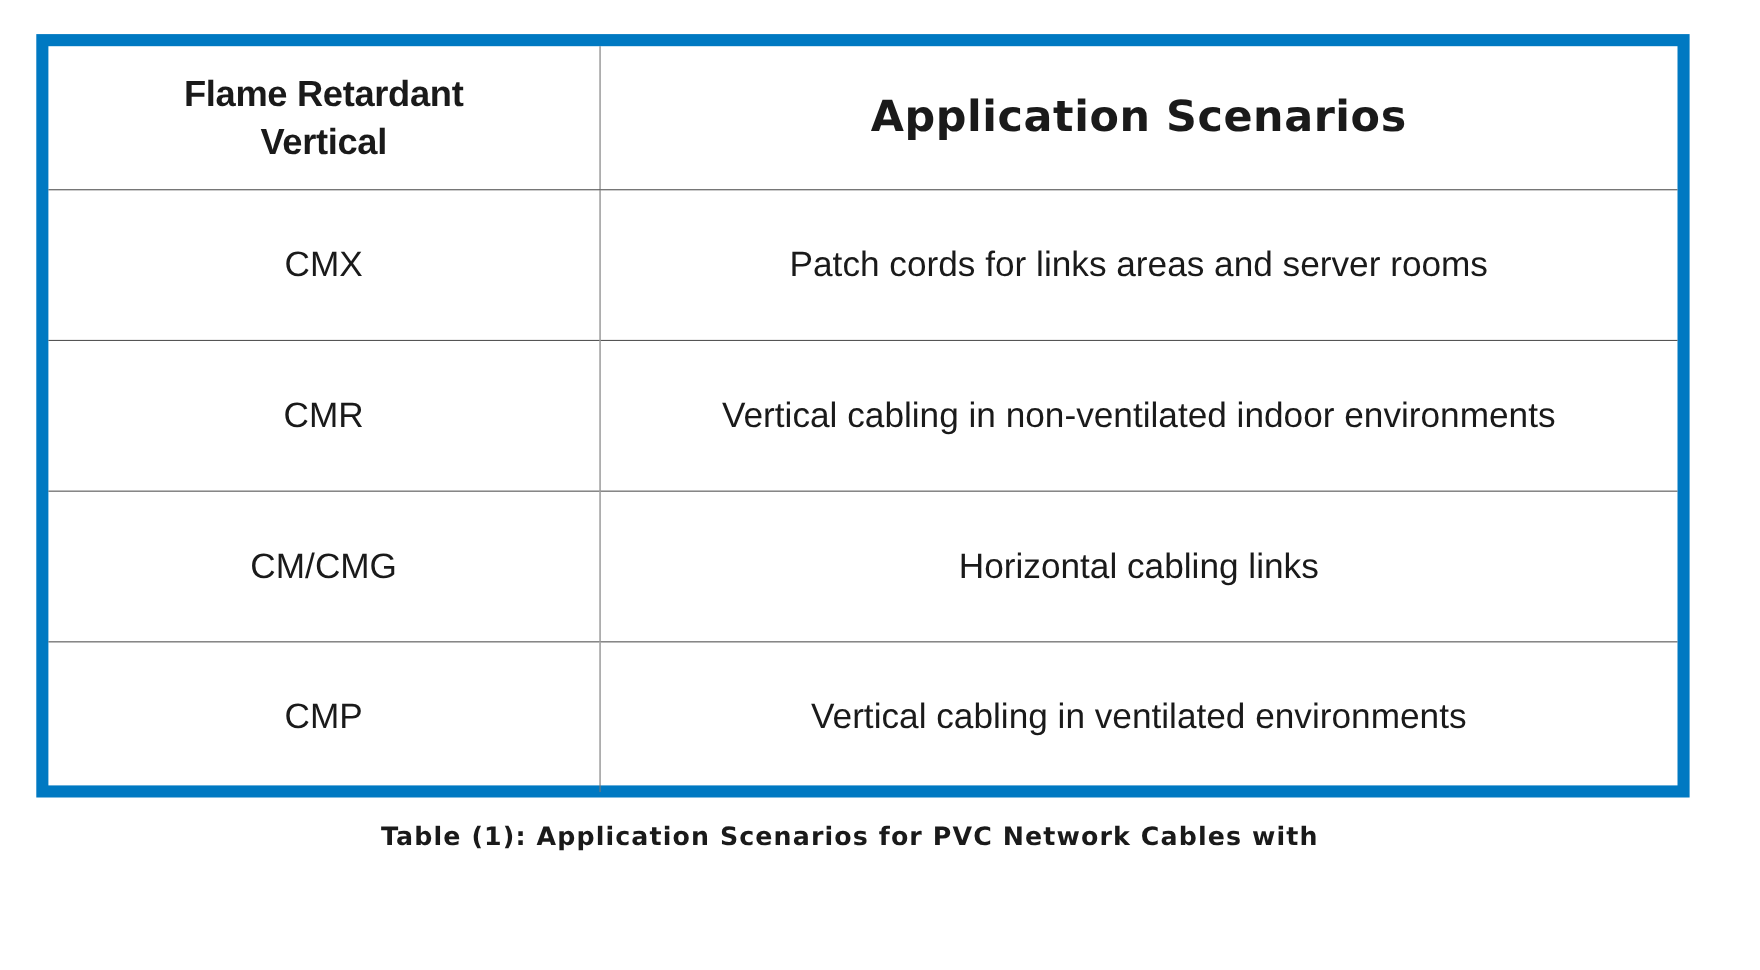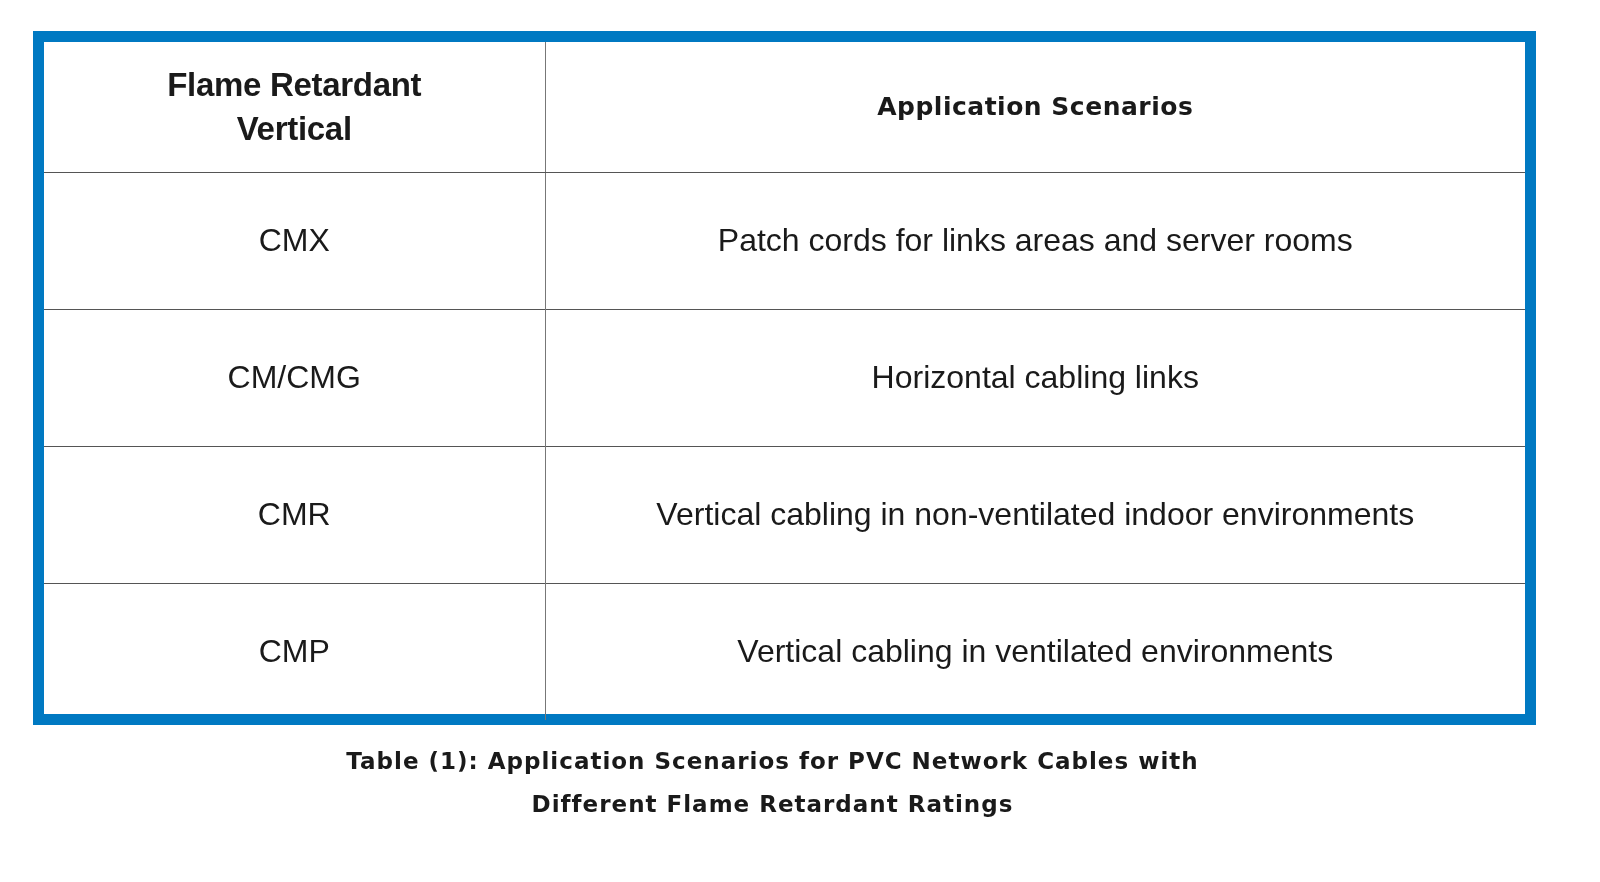--- a/index.html
+++ b/index.html
@@ -3,21 +3,21 @@
 <meta charset="utf-8">
 <style>
   html, body { margin: 0; padding: 0; background: #ffffff; }
   body { width: 1600px; height: 882px; position: relative; overflow: hidden;
          font-family: "DejaVu Sans", "Liberation Sans", sans-serif; color: #1a1a1a; }
   .frame { position: absolute; left: 33px; top: 31px; width: 1481px; height: 672px;
            border: 11px solid #0079c2; background: #fff; }
   table { border-collapse: collapse; width: 100%; height: 100%; table-layout: fixed; }
   td, th { text-align: center; vertical-align: middle; padding: 0; }
   col.c1 { width: 501px; }
-  th { font-weight: bold; font-size: 25px; line-height: 44px; letter-spacing: 0.5px; }
+  th { font-weight: bold; font-size: 39px; line-height: 44px; letter-spacing: 0.5px; }
   th:first-child { font-family: "Liberation Sans", sans-serif; font-size: 33px; letter-spacing: -0.3px; }
   td { font-size: 32px; font-family: "Liberation Sans", sans-serif; }
   tr.head { height: 130px; }
   tr.row { height: 137px; }
   tr + tr td { border-top: 1.5px solid #555; }
   tr.head th { border-bottom: 1.5px solid #555; }
   td:first-child, th:first-child { border-right: 1.5px solid #777; margin-left: 47px; }
   .caption { position: absolute; left: 0; width: 1545px; top: 740px; text-align: center;
              font-weight: bold; font-size: 23px; line-height: 43px; letter-spacing: 1px;
              font-family: "DejaVu Sans", sans-serif; }
@@ -37,31 +37,30 @@
         <span>Flame Retardant</span><br>
         <span>Vertical</span>
       </th>
       <th>Application Scenarios</th>
     </tr>
     <tr class="row">
       <td>CMX</td>
       <td>Patch cords for links areas and server rooms</td>
     </tr>
     <tr class="row">
+      <td>CMR</td>
+      <td>Vertical cabling in non-ventilated indoor environments</td>
+    </tr>
+    <tr class="row">
       <td>CM/CMG</td>
       <td>Horizontal cabling links</td>
-    </tr>
-    <tr class="row">
-      <td>CMR</td>
-      <td>Vertical cabling in non-ventilated indoor environments</td>
     </tr>
     <tr class="row">
       <td>CMP</td>
       <td>Vertical cabling in ventilated environments</td>
     </tr>
   </tbody>
     </table>
 </div>
 
 <div class="caption">
   <div>Table (1): Application Scenarios for PVC Network Cables with</div>
-  <div>Different Flame Retardant Ratings</div>
 </div>
 
 </body></html>

